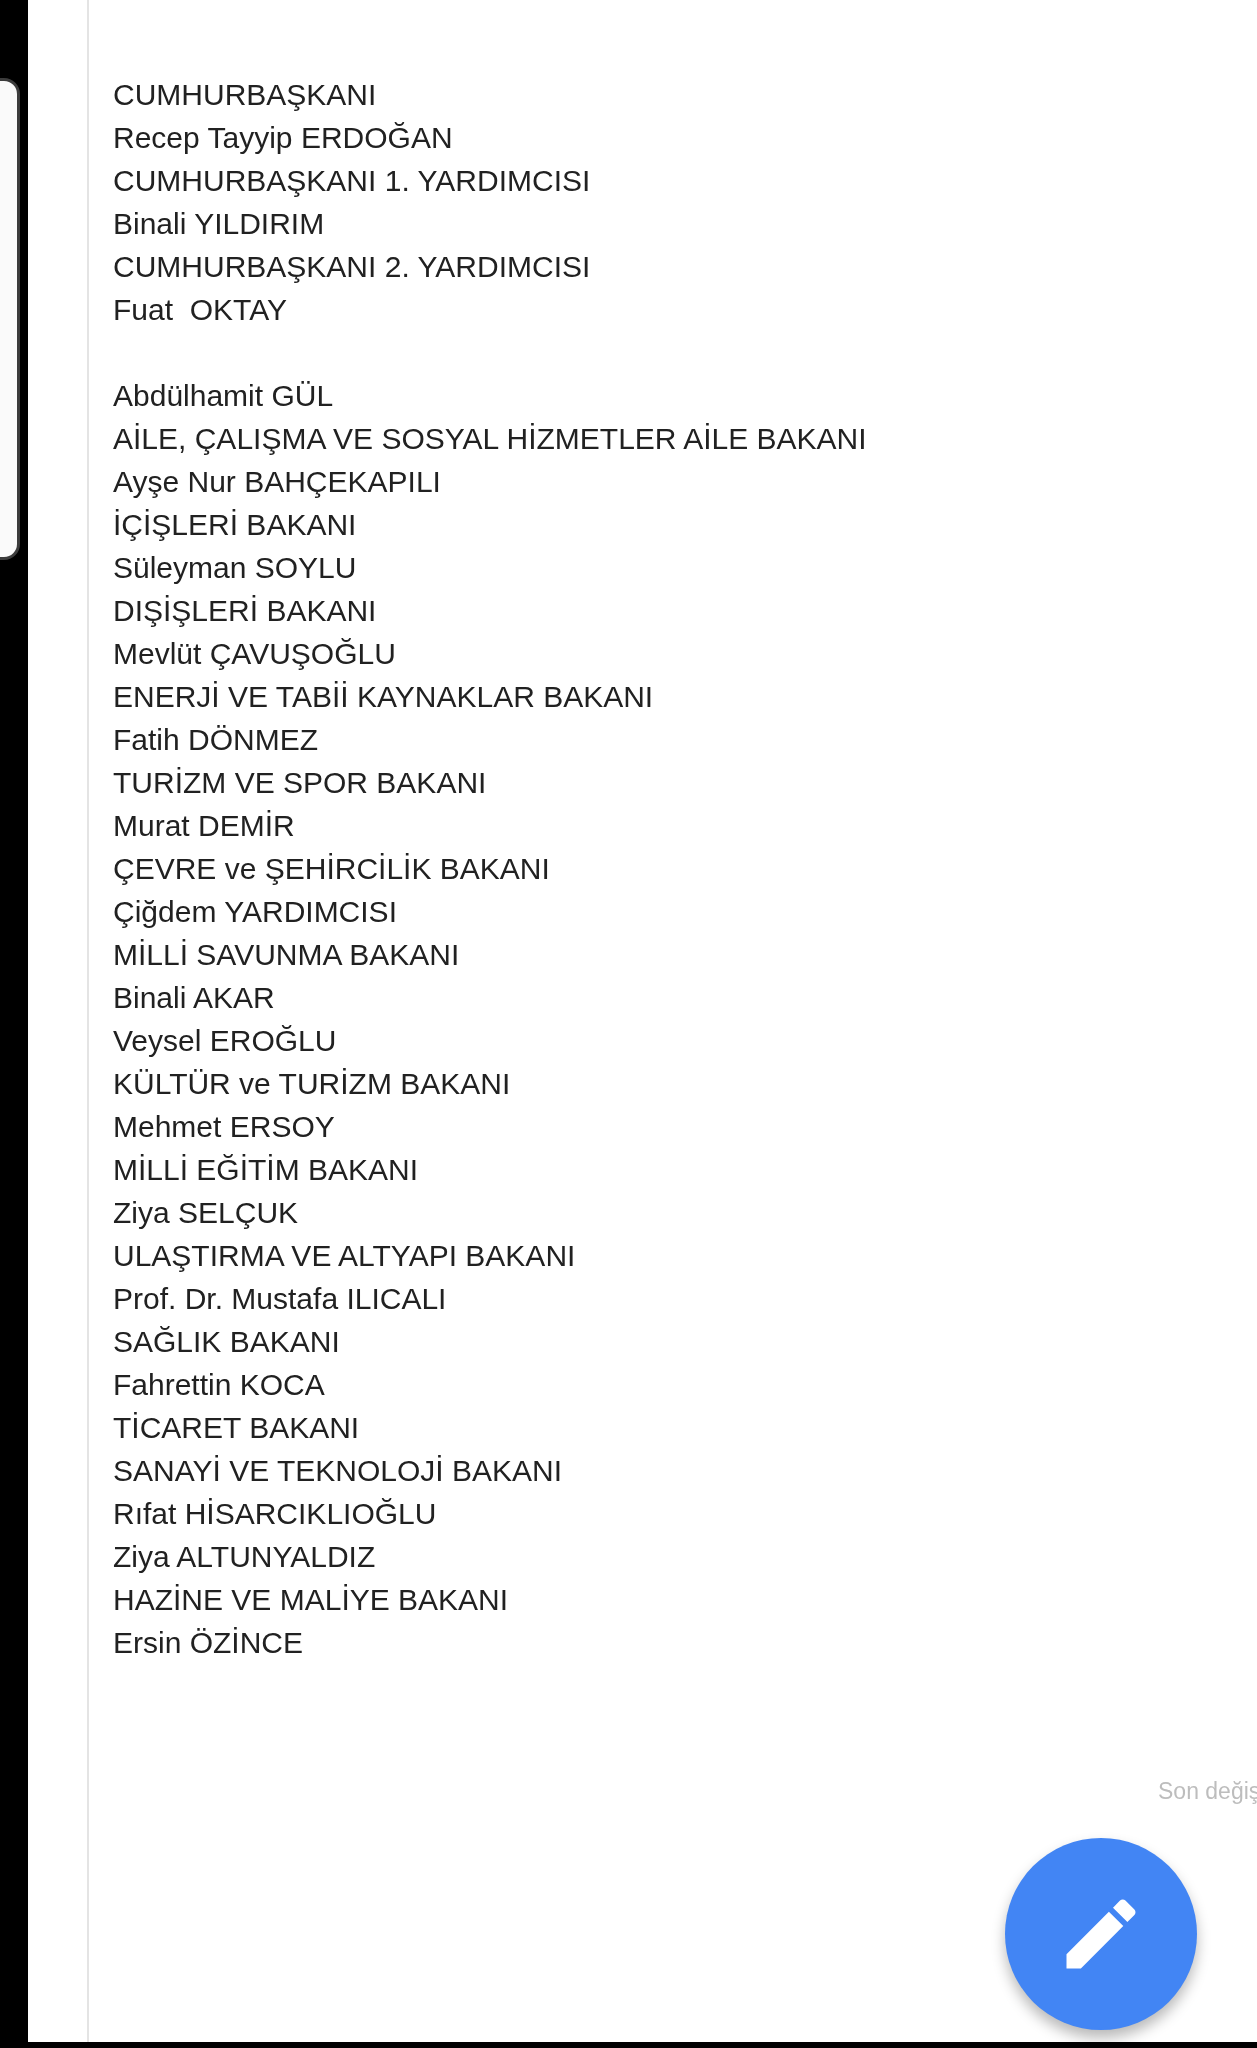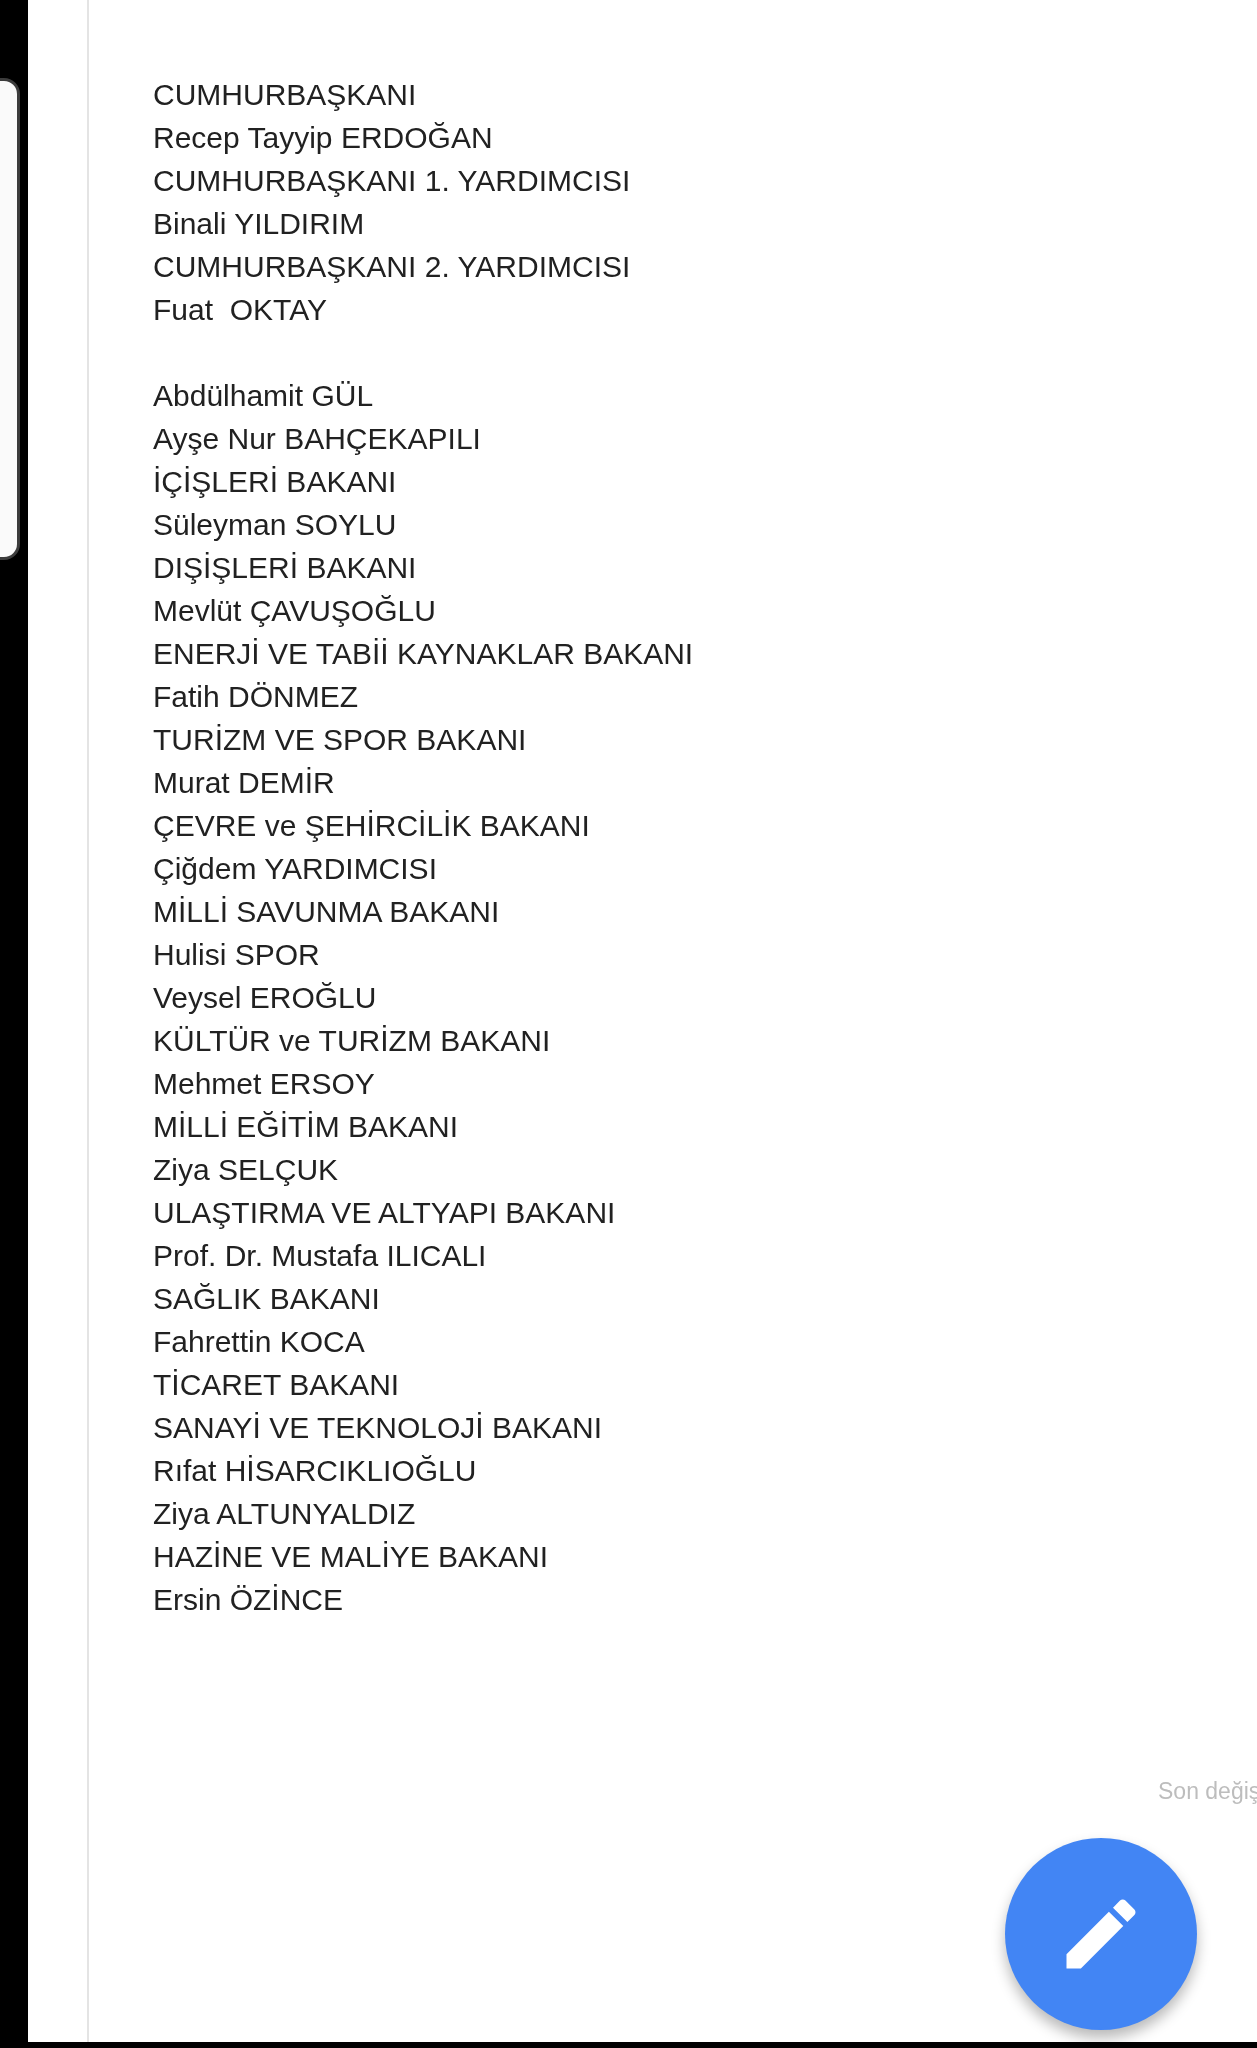--- a/index.html
+++ b/index.html
@@ -31,21 +31,20 @@
     background:#e4e4e4;
   }
   .doc-text{
     position:absolute;left:113px;top:73px;width:1100px;
     font-size:30px;line-height:43px;color:#212121;
     letter-spacing:0px;
   }
   .doc-line{
     white-space:pre;
     min-height:43px;
-    margin-left:40px;
   }
   .last-modified{
     position:absolute;left:1158px;top:1778px;width:220px;
     font-size:23px;color:#bdbdbd;white-space:pre;
   }
   .fab{
     position:absolute;left:1005px;top:1838px;width:192px;height:192px;
     border-radius:50%;
     background:#4285f4;
     display:flex;align-items:center;justify-content:center;
@@ -64,33 +63,34 @@
 
   <div class="doc-text">
       <div class="doc-line">CUMHURBAŞKANI</div>
       <div class="doc-line">Recep Tayyip ERDOĞAN</div>
       <div class="doc-line">CUMHURBAŞKANI 1. YARDIMCISI</div>
       <div class="doc-line">Binali YILDIRIM</div>
       <div class="doc-line">CUMHURBAŞKANI 2. YARDIMCISI</div>
       <div class="doc-line">Fuat  OKTAY</div>
       <div class="doc-line">&nbsp;</div>
       <div class="doc-line">Abdülhamit GÜL</div>
+      <div class="doc-line">AİLE, ÇALIŞMA VE SOSYAL HİZMETLER AİLE BAKANI</div>
       <div class="doc-line">Ayşe Nur BAHÇEKAPILI</div>
       <div class="doc-line">İÇİŞLERİ BAKANI</div>
       <div class="doc-line">Süleyman SOYLU</div>
       <div class="doc-line">DIŞİŞLERİ BAKANI</div>
       <div class="doc-line">Mevlüt ÇAVUŞOĞLU</div>
       <div class="doc-line">ENERJİ VE TABİİ KAYNAKLAR BAKANI</div>
       <div class="doc-line">Fatih DÖNMEZ</div>
       <div class="doc-line">TURİZM VE SPOR BAKANI</div>
       <div class="doc-line">Murat DEMİR</div>
       <div class="doc-line">ÇEVRE ve ŞEHİRCİLİK BAKANI</div>
       <div class="doc-line">Çiğdem YARDIMCISI</div>
       <div class="doc-line">MİLLİ SAVUNMA BAKANI</div>
-      <div class="doc-line">Hulisi SPOR</div>
+      <div class="doc-line">Binali AKAR</div>
       <div class="doc-line">Veysel EROĞLU</div>
       <div class="doc-line">KÜLTÜR ve TURİZM BAKANI</div>
       <div class="doc-line">Mehmet ERSOY</div>
       <div class="doc-line">MİLLİ EĞİTİM BAKANI</div>
       <div class="doc-line">Ziya SELÇUK</div>
       <div class="doc-line">ULAŞTIRMA VE ALTYAPI BAKANI</div>
       <div class="doc-line">Prof. Dr. Mustafa ILICALI</div>
       <div class="doc-line">SAĞLIK BAKANI</div>
       <div class="doc-line">Fahrettin KOCA</div>
       <div class="doc-line">TİCARET BAKANI</div>

